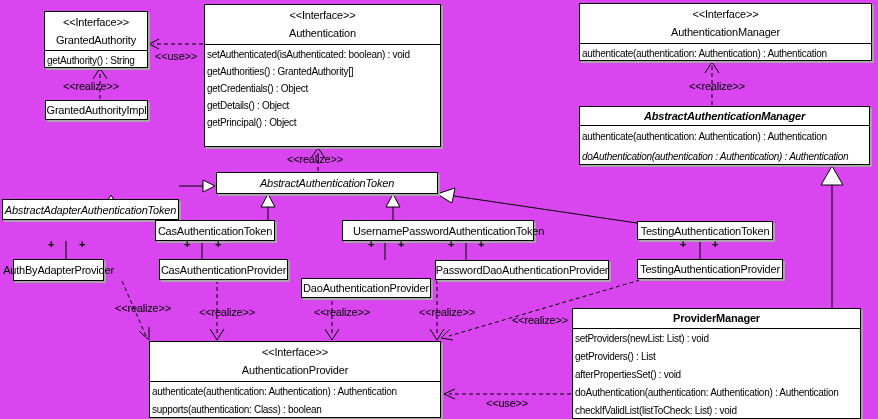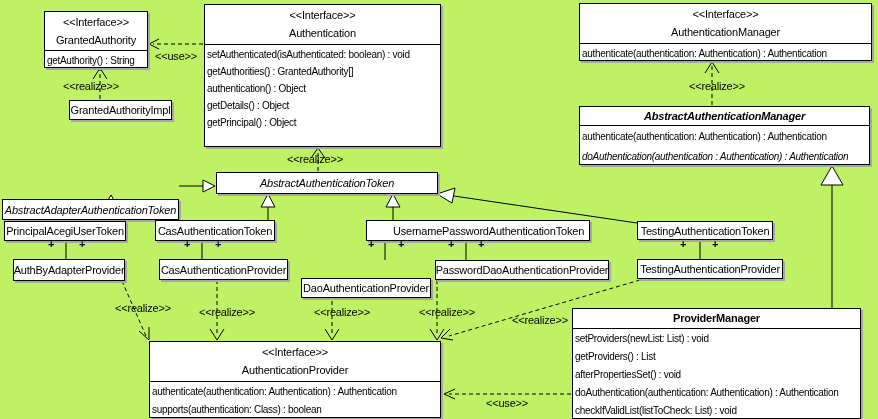--- a/index.html
+++ b/index.html
@@ -1,16 +1,16 @@
 <!DOCTYPE html>
 <html><head>
 <meta charset="utf-8">
 <style>
   html,body{margin:0;padding:0;background:#f0f0f0;}
-  .canvas{position:relative;width:878px;height:419px;background:#bef264;overflow:hidden;
+  .canvas{position:relative;width:878px;height:419px;background:#d946ef;overflow:hidden;
           font-family:"Liberation Sans",sans-serif;color:#000;letter-spacing:-0.2px;}
   svg.wires{position:absolute;left:0;top:0;z-index:1;}
   .uml-box{position:absolute;background:#fff;border:1px solid #000;box-sizing:border-box;
            box-shadow:2px 2px 0 #a6a6a6;z-index:2;}
   .uml-title{text-align:center;font-size:11px;line-height:18px;padding-top:1px;}
   .uml-title .stereo{line-height:18px;}
   .uml-title .cname{line-height:18px;}
   .sep{border-top:1px solid #000;}
   .methods{font-size:10px;letter-spacing:-0.3px;overflow:hidden;padding-top:1px;}
   .m{white-space:nowrap;overflow:hidden;padding-left:2px;}
@@ -79,33 +79,33 @@
   <div class="uml-box" style="left:44px;top:11px;width:104px;height:57px;">
     <div class="uml-title" style="height:37px;">
       <div class="stereo">&lt;&lt;Interface&gt;&gt;</div>
       <div class="cname">GrantedAuthority</div>
     </div>
     <div class="methods sep lh17">
       <div class="m">getAuthority() : String</div>
     </div>
   </div>
 
-  <div class="uml-box simple" style="left:45px;top:100px;width:103px;height:20px;margin-left:24px;">
+  <div class="uml-box simple" style="left:45px;top:100px;width:103px;height:20px;">
     <span>GrantedAuthorityImpl</span>
   </div>
 
   <div class="uml-box" style="left:204px;top:4px;width:237px;height:143px;">
     <div class="uml-title" style="height:38px;">
       <div class="stereo">&lt;&lt;Interface&gt;&gt;</div>
       <div class="cname">Authentication</div>
     </div>
     <div class="methods sep lh17">
       <div class="m">setAuthenticated(isAuthenticated: boolean) : void</div>
       <div class="m">getAuthorities() : GrantedAuthority[]</div>
-      <div class="m">authentication() : Object</div>
+      <div class="m">getCredentials() : Object</div>
       <div class="m">getDetails() : Object</div>
       <div class="m">getPrincipal() : Object</div>
     </div>
   </div>
 
   <div class="uml-box" style="left:579px;top:3px;width:293px;height:58px;">
     <div class="uml-title" style="height:38px;">
       <div class="stereo">&lt;&lt;Interface&gt;&gt;</div>
       <div class="cname">AuthenticationManager</div>
     </div>
@@ -123,37 +123,34 @@
   </div>
 
   <div class="uml-box simple italic" style="left:2px;top:173px;width:177px;height:21px;margin-top:26px;">
     <span>AbstractAdapterAuthenticationToken</span>
   </div>
 
   <div class="uml-box simple italic" style="left:216px;top:172px;width:222px;height:22px;">
     <span>AbstractAuthenticationToken</span>
   </div>
 
-  <div class="uml-box simple" style="left:4px;top:221px;width:122px;height:20px;">
-    <span>PrincipalAcegiUserToken</span>
-  </div>
 
   <div class="uml-box simple" style="left:155px;top:220px;width:120px;height:21px;">
     <span>CasAuthenticationToken</span>
   </div>
 
-  <div class="uml-box simple" style="left:366px;top:220px;width:224px;height:21px;padding-left:21px;">
+  <div class="uml-box simple" style="left:342px;top:220px;width:192px;height:21px;padding-left:21px;">
     <span>UsernamePasswordAuthenticationToken</span>
   </div>
 
   <div class="uml-box simple" style="left:637px;top:221px;width:136px;height:19px;">
     <span>TestingAuthenticationToken</span>
   </div>
 
-  <div class="uml-box simple" style="left:13px;top:259px;width:112px;height:22px;">
+  <div class="uml-box simple" style="left:13px;top:259px;width:91px;height:22px;">
     <span>AuthByAdapterProvider</span>
   </div>
 
   <div class="uml-box simple" style="left:159px;top:259px;width:129px;height:21px;">
     <span>CasAuthenticationProvider</span>
   </div>
 
   <div class="uml-box simple" style="left:301px;top:278px;width:130px;height:20px;">
     <span>DaoAuthenticationProvider</span>
   </div>

